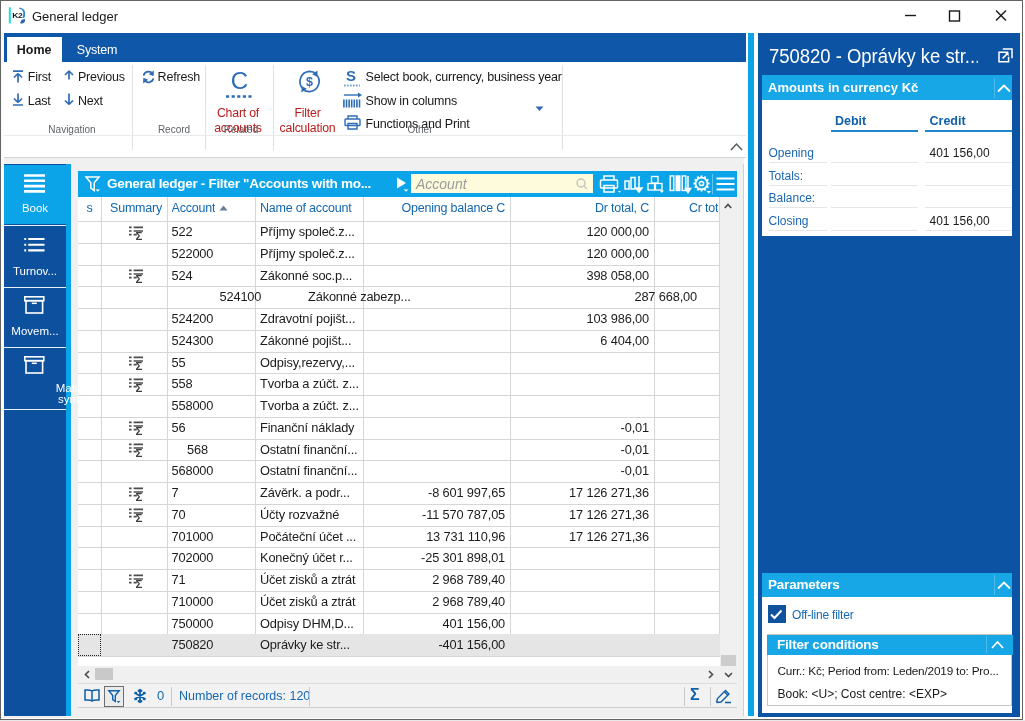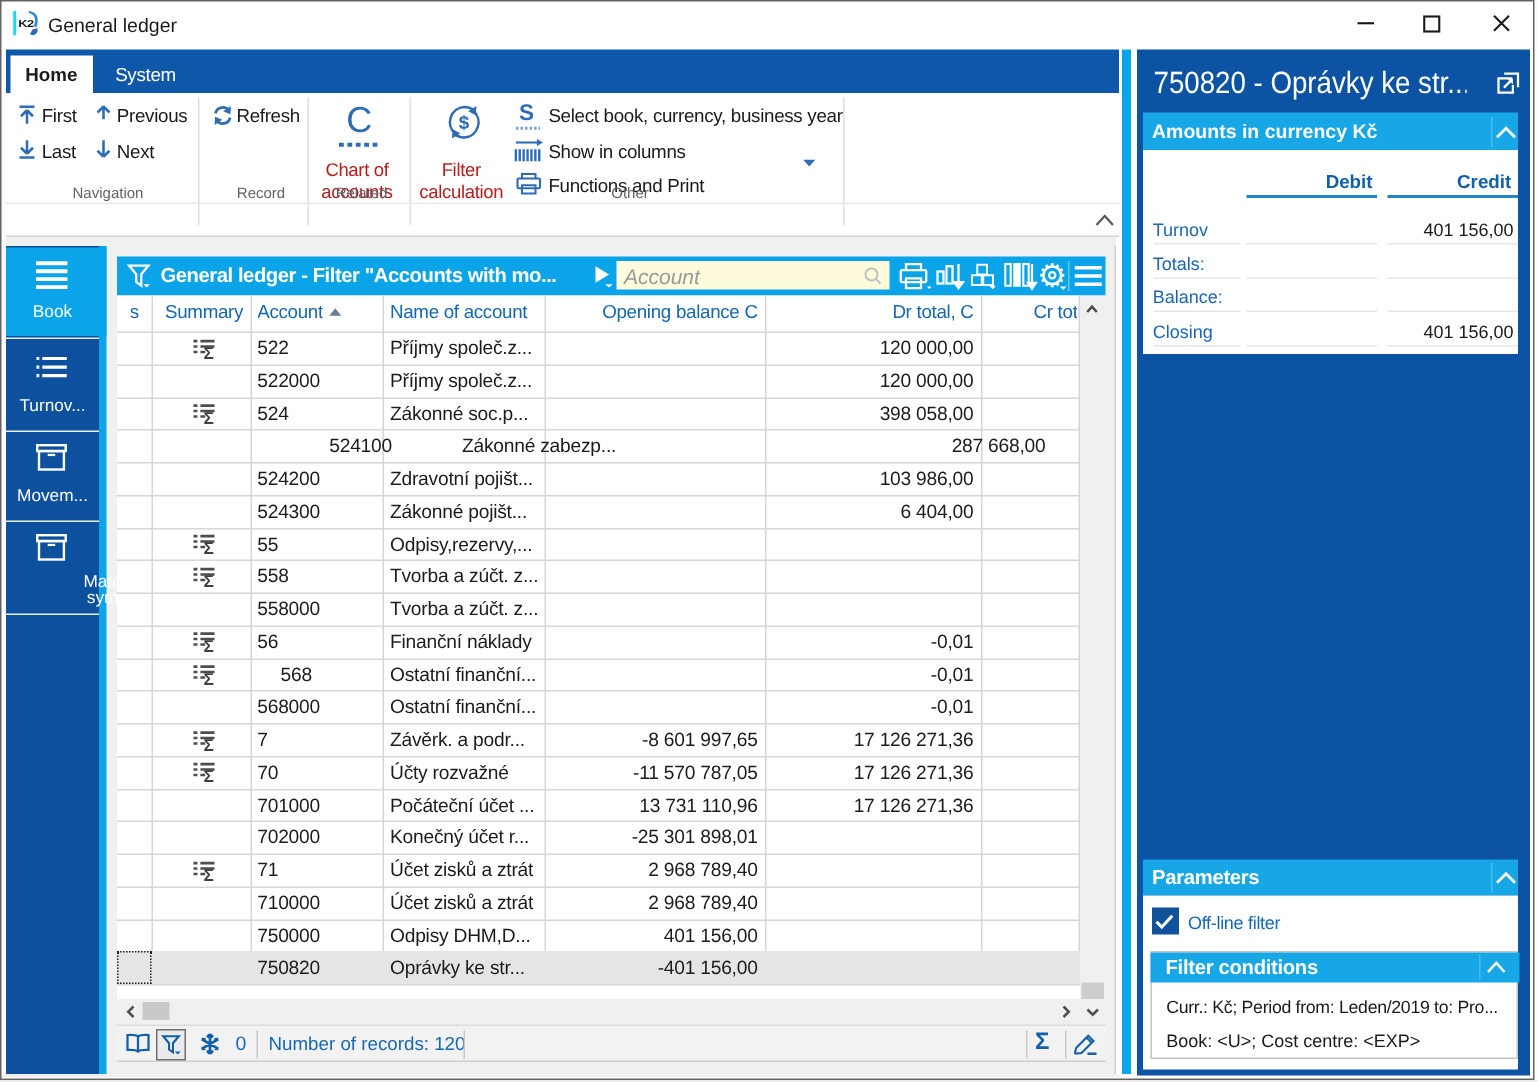--- a/index.html
+++ b/index.html
@@ -52,21 +52,21 @@
 #statusbar { left:78px; top:682.5px; width:659px; height:25.5px; background:#f2f2f2; border-top:1px solid #dcdcdc; border-bottom:1px solid #cfcfcf; }
 .ssep { position:absolute; top:3px; height:19px; width:1px; background:#c9c9c9; }
 
 #rpanel { left:757.5px; top:33px; width:262.5px; height:684px; background:var(--navy); }
 #rp-title { position:absolute; left:11px; top:10.5px; width:232px; font-size:20.5px; transform:scaleX(0.9); transform-origin:0 50%; color:#fff; white-space:nowrap; overflow:hidden; }
 .secbar { position:absolute; left:4.5px; width:250px; background:#17a6e6; }
 .secbar .st { position:absolute; left:6px; font-weight:bold; color:#fff; white-space:nowrap; }
 .secsep { position:absolute; width:1px; background:#49bced; }
 .secbody { position:absolute; left:4.5px; width:250px; background:#fff; }
 .amt-label { position:absolute; left:6.5px; font-size:12px; color:#1b66b3; white-space:nowrap; }
-.amt-val { position:absolute; font-size:12px; color:#1a1a1a; text-align:right; white-space:nowrap; }
+.amt-val { position:absolute; font-size:12px; color:#1a1a1a; white-space:nowrap; }
 .cell-line { position:absolute; height:1px; background:#e6e6e6; }
 
 #frame { left:0; top:0; width:1023px; height:719.5px; border:1.3px solid #636363; pointer-events:none; }
 svg { position:absolute; overflow:visible; }
 .wb { stroke:#1a1a1a; stroke-width:1.4; fill:none; }
 </style>
 </head>
 <body>
 
 <div class="abs" id="titlebar"></div>
@@ -523,21 +523,21 @@
   <div class="secsep" style="left:231.5px; top:2.5px; height:20px;"></div>
   <svg style="left:235px; top:8.5px;" width="14" height="9" viewBox="0 0 14 9" fill="none" stroke="#fff" stroke-width="1.8">
         <path d="M1 7.5 L7 1.5 L13 7.5"></path>
       </svg>
 </div>
 <div class="secbody" style="top:67px; height:136px;">
   <div class="amt-val" style="top:14px; left:73px; width:80px; font-weight:bold; font-size:12.5px; color:#1160aa;">Debit</div>
   <div class="amt-val" style="top:14px; left:167.5px; width:78px; font-weight:bold; font-size:12.5px; color:#1160aa;">Credit</div>
   <div style="position:absolute; left:68.5px; top:29.5px; width:87.5px; height:2.2px; background:#1f86c9;"></div>
   <div style="position:absolute; left:163px; top:29.5px; width:86.8px; height:2.2px; background:#1f86c9;"></div>
-  <div class="amt-label" style="top:46px;">Turnov</div>
+  <div class="amt-label" style="top:46px;">Opening</div>
   <div class="amt-label" style="top:68.5px;">Totals:</div>
   <div class="amt-label" style="top:91px;">Balance:</div>
   <div class="amt-label" style="top:113.5px;">Closing</div>
   <div class="amt-val" style="top:46px; left:167.5px; width:79.5px;">401 156,00</div>
   <div class="amt-val" style="top:113.5px; left:167.5px; width:79.5px;">401 156,00</div>
   <div class="cell-line" style="left:6.5px; top:62px; width:58px;"></div>
   <div class="cell-line" style="left:68.5px; top:62px; width:87.5px;"></div>
   <div class="cell-line" style="left:163px; top:62px; width:86.8px;"></div>
   <div class="cell-line" style="left:6.5px; top:84.5px; width:58px;"></div>
   <div class="cell-line" style="left:68.5px; top:84.5px; width:87.5px;"></div>

